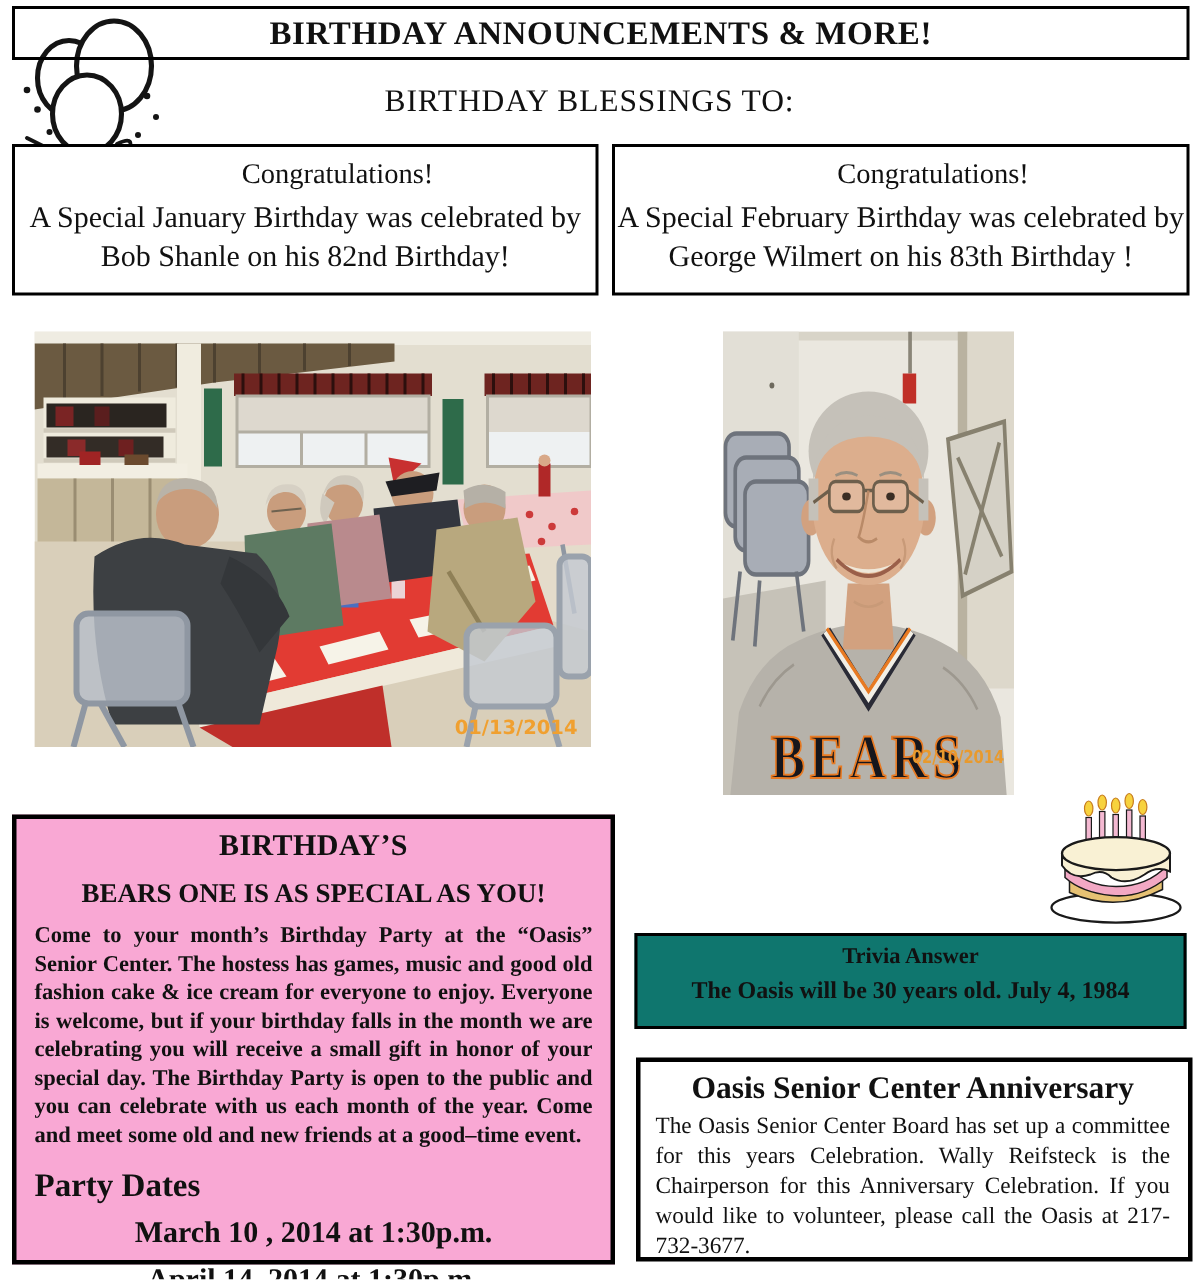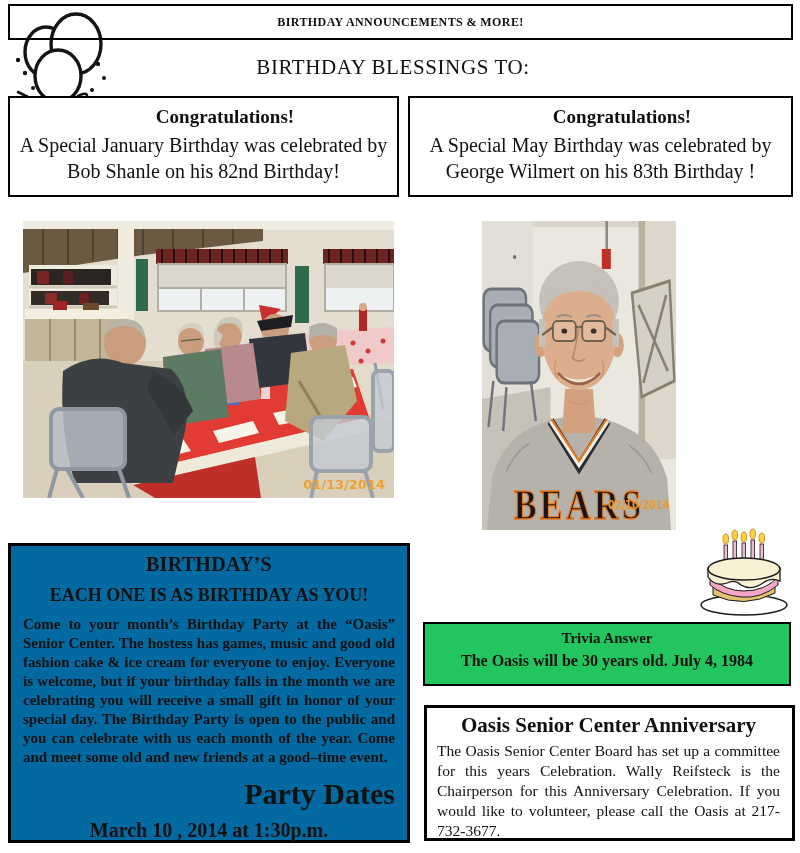--- a/index.html
+++ b/index.html
@@ -8,54 +8,54 @@
     font-family:"Liberation Serif","DejaVu Serif",serif;color:#111;
     overflow:hidden;
   }
   .abs{position:absolute;}
   
   #banner{
     left:8px;top:4px;width:781px;height:32px;border:2px solid #000;
     display:flex;align-items:center;justify-content:center;
     background:transparent;z-index:2;
   }
-  #banner .t{font-weight:bold;font-size:12px;letter-spacing:.4px;}
+  #banner .t{font-weight:bold;font-size:22px;letter-spacing:.4px;}
   #subtitle{
     left:0;top:55px;width:786px;text-align:center;
     font-size:21px;letter-spacing:.6px;z-index:1;
   }
   
   .congrats{
     top:96px;height:91px;border:2px solid #000;background:#fff;
     text-align:center;padding-top:6px;box-sizing:content-box;z-index:2;
   }
   #congrats-left{left:8px;width:387px;}
   #congrats-right{left:408px;width:381px;}
-  .congrats .h{font-weight:bold;font-size:19px;margin:2px 0 4px 0;padding-left:43px;}
+  .congrats .h{font-weight:normal;font-size:19px;margin:2px 0 4px 0;padding-left:43px;}
   .congrats .l{font-size:20px;line-height:26px;}
   
   #photo-party{left:23px;top:221px;width:371px;height:277px;}
   #photo-portrait{left:482px;top:221px;width:194px;height:309px;}
   .photo svg{display:block;width:100%;height:100%;}
   
   #birthdays-box{
     left:8px;top:543px;width:372px;height:281px;border:3px solid #000;
-    padding:7px 12px 6px 12px;background:#0369a1;
+    padding:7px 12px 6px 12px;background:#f9a8d4;
   }
   #birthdays-box .h1{font-weight:bold;font-size:20px;text-align:center;letter-spacing:.3px;}
   #birthdays-box .h2{font-weight:bold;font-size:18px;text-align:center;margin-top:9px;}
   #birthdays-box .para{
     font-weight:bold;font-size:15px;line-height:19px;text-align:justify;margin-top:9px;
   }
-  #birthdays-box .pd{font-weight:bold;font-size:30px;text-align:right;margin-top:10px;}
+  #birthdays-box .pd{font-weight:bold;font-size:22px;text-align:left;margin-top:10px;}
   #birthdays-box .date{font-weight:bold;font-size:20px;text-align:center;margin-top:8px;}
   
   #trivia-box{
     left:423px;top:622px;width:364px;height:54px;border:2px solid #000;
-    text-align:center;padding-top:6px;background:#22c55e;
+    text-align:center;padding-top:6px;background:#0f766e;
   }
   #trivia-box .h{font-weight:bold;font-size:15px;}
   #trivia-box .a{font-weight:bold;font-size:16px;margin-top:5px;}
   
   #anniversary-box{
     left:424px;top:705px;width:343px;height:117px;border:3px solid #000;
     padding:5px 12px 8px 10px;background:#fff;
   }
   #anniversary-box .h{font-weight:bold;font-size:21px;text-align:center;}
   #anniversary-box .para{font-size:15.5px;line-height:20px;text-align:justify;margin-top:3px;}
@@ -101,21 +101,21 @@
 
   <div class="abs" id="subtitle">BIRTHDAY BLESSINGS TO:</div>
 
   <div class="abs congrats" id="congrats-left">
     <div class="h">Congratulations!</div>
     <div class="l">A Special January Birthday was celebrated by</div>
     <div class="l">Bob Shanle on his 82nd Birthday!</div>
   </div>
   <div class="abs congrats" id="congrats-right">
     <div class="h">Congratulations!</div>
-    <div class="l">A Special May Birthday was celebrated by</div>
+    <div class="l">A Special February Birthday was celebrated by</div>
     <div class="l">George Wilmert on his 83th  Birthday !</div>
   </div>
 
   <div class="abs photo" id="photo-party">
     <svg viewBox="0 0 371 277" preserveAspectRatio="none">
       <rect width="371" height="277" fill="#e3ded0"></rect>
       <rect width="371" height="9" fill="#efece2"></rect>
 
       <polygon points="0,8 240,8 240,20 120,34 0,52" fill="#6b5a41"></polygon>
       <g stroke="#4d4130" stroke-width="2">
@@ -341,21 +341,21 @@
       <path d="M107,180 Q119,187 131,180" stroke="#c89a78" stroke-width="1.8" fill="none"></path>
 
       <text x="119" y="298" text-anchor="middle" font-family="'Liberation Serif',serif" font-size="42" font-weight="bold" letter-spacing="4" fill="#16161c" stroke="#e87a22" stroke-width="1.3">BEARS</text>
 
       <text x="230" y="288" text-anchor="end" font-family="'DejaVu Sans',sans-serif" font-size="12" font-weight="bold" fill="#e89a2e">02/10/2014</text>
     </svg>
   </div>
 
   <div class="abs" id="birthdays-box">
     <div class="h1">BIRTHDAY’S</div>
-    <div class="h2">EACH ONE IS AS BIRTHDAY AS YOU!</div>
+    <div class="h2">BEARS ONE IS AS SPECIAL AS YOU!</div>
     <div class="para">Come to your month’s Birthday Party at the “Oasis”  Senior Center.  The hostess has games,  music and good old fashion cake &amp; ice cream for everyone to enjoy.  Everyone is welcome, but if your birthday falls in the month we are celebrating you will receive a small gift in honor of your special day.  The Birthday Party is open to the public and you can celebrate with us each month of the year.  Come and meet some old and new friends at a good–time event.</div>
     <div class="pd">Party Dates</div>
     <div class="date">March 10 , 2014  at 1:30p.m.</div>
     <div class="date">April 14, 2014 at 1:30p.m.</div>
   </div>
 
   <div class="abs" id="cake">
     <svg viewBox="0 0 100 94">
 
       <g stroke="#1a1a1a" stroke-width="0.8">

